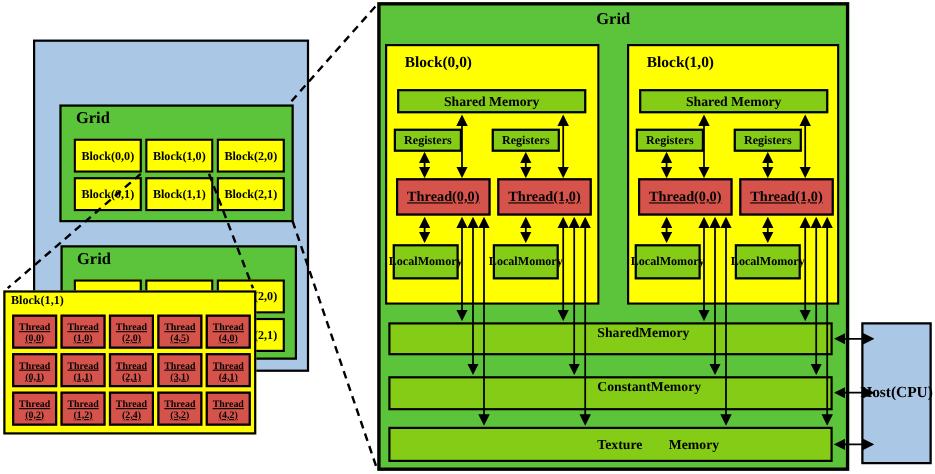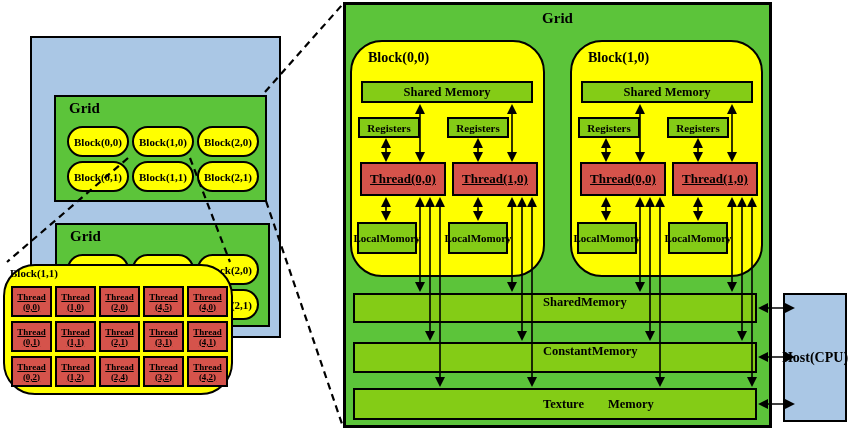--- a/index.html
+++ b/index.html
@@ -3,21 +3,21 @@
 <meta charset="utf-8">
 <style>
   html,body{margin:0;padding:0;background:#fff;}
   #canvas{position:relative;width:850px;height:431px;background:#ffffff;overflow:hidden;
           font-family:"Liberation Serif",serif;font-weight:bold;color:#000;}
   .abs{position:absolute;box-sizing:border-box;}
   .b2{border:2px solid #000;}
   .b3{border:3px solid #000;}
   .blue{background:#aac7e5;}
   .green{background:#5cc43a;}
-  .yellow{background:#ffff00;border-radius:32px;}
+  .yellow{background:#ffff00;}
   .red{background:#d5534b;text-decoration:underline;}
   .pink{background:#84cc16;}
   .cell{display:flex;align-items:center;justify-content:center;text-align:center;}
   .col{display:flex;flex-direction:row;align-items:center;justify-content:center;text-align:center;}
   .lb{width:62px;height:31px;font-size:11px;}
   .tc{width:41px;height:31px;font-size:9px;line-height:10px;}
   .tc span{display:block;}
   .gridlabel{font-size:15px;}
   .bartext{line-height:14px;font-size:12.5px;}
   svg.arrows{position:absolute;left:0;top:0;z-index:10;pointer-events:none;}

